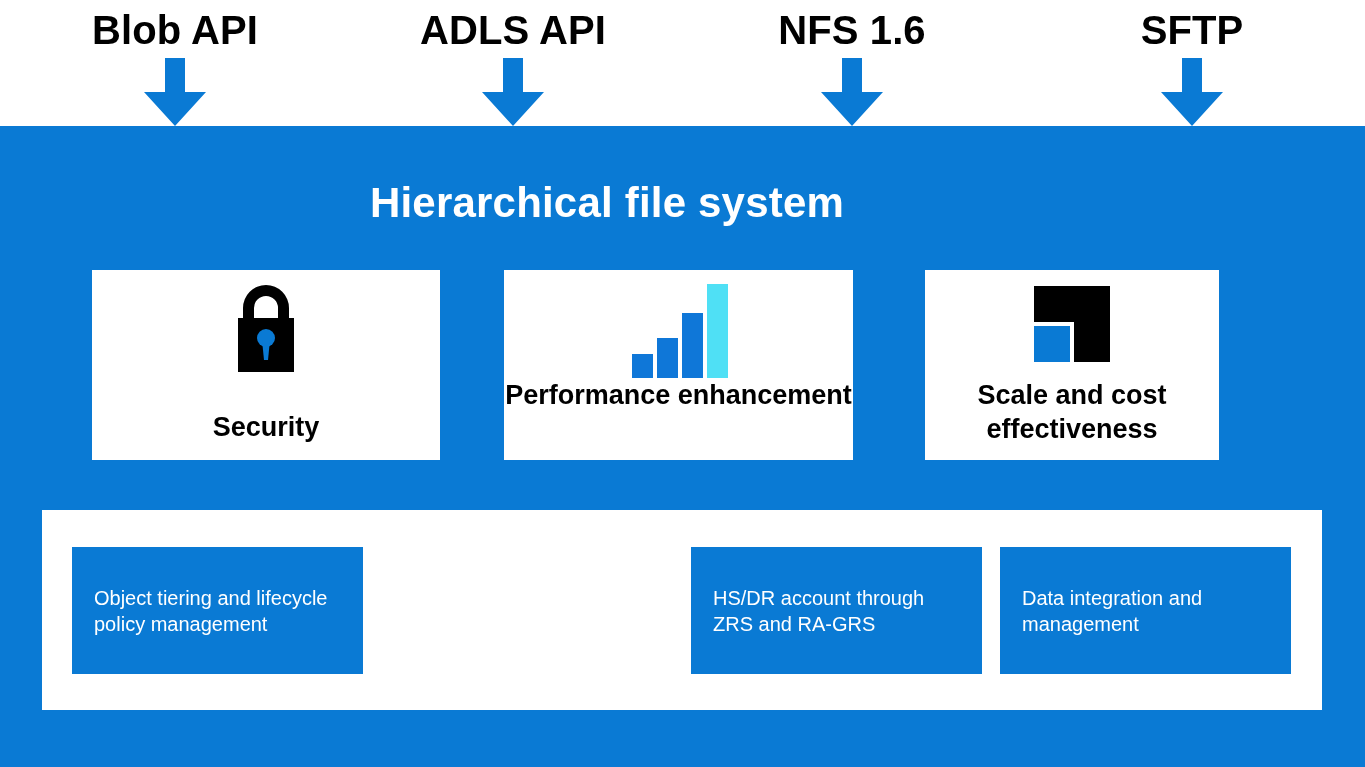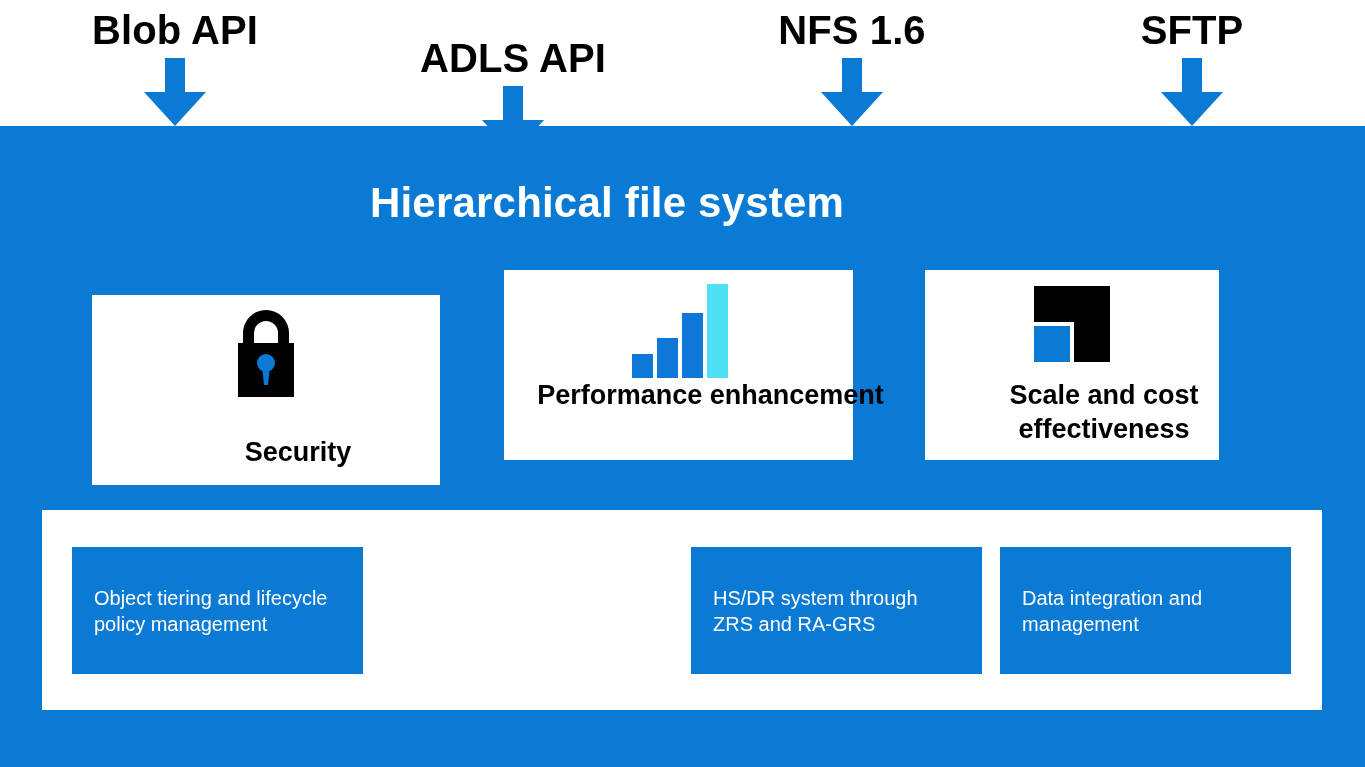--- a/index.html
+++ b/index.html
@@ -75,21 +75,21 @@
   }
 
   
   .feature-card {
     position: absolute;
     top: 144px;
     height: 190px;
     background: #ffffff;
     box-sizing: border-box;
   }
-  #card-security      { left: 92px;  width: 348px; margin-top: 25px; }
+  #card-security      { left: 92px;  width: 348px; }
   #card-performance   { left: 504px; width: 349px; }
   #card-scale         { left: 925px; width: 294px; }
 
   .card-icon-wrap {
     position: absolute;
     left: 0;
     top: 0;
     width: 100%;
     height: 118px;
     display: flex;
@@ -102,21 +102,20 @@
 
   .card-label {
     position: absolute;
     left: 0;
     width: 100%;
     text-align: center;
     font-size: 27px;
     font-weight: 700;
     color: #000000;
     line-height: 34px;
-    padding-left: 32px;
   }
   #card-security .card-label    { top: 140px; }
   #card-performance .card-label { top: 108px; }
   #card-scale .card-label       { top: 108px; }
 
   
   #benefits-panel {
     position: absolute;
     left: 42px;
     top: 384px;
@@ -154,21 +153,21 @@
 
   <div class="api-entry" style="left:55px;">
     <div class="api-label">Blob API</div>
     <div class="api-arrow">
       <svg viewBox="0 0 62 68" width="62" height="68" aria-hidden="true">
         <path d="M21 0 H41 V34 H62 L31 68 L0 34 H21 Z" fill="#0A7AD4"></path>
       </svg>
     </div>
   </div>
 
-  <div class="api-entry" style="left:393px;margin-top:28px;">
+  <div class="api-entry" style="left:393px;">
     <div class="api-label">ADLS API</div>
     <div class="api-arrow">
       <svg viewBox="0 0 62 68" width="62" height="68" aria-hidden="true">
         <path d="M21 0 H41 V34 H62 L31 68 L0 34 H21 Z" fill="#0A7AD4"></path>
       </svg>
     </div>
   </div>
 
   <div class="api-entry" style="left:732px;">
     <div class="api-label">NFS 1.6</div>
@@ -235,21 +234,21 @@
   </div>
 
   <div id="benefits-panel">
 
     <div class="benefit-box" id="benefit-0">
       <div class="benefit-text">Object tiering and lifecycle policy management</div>
     </div>
 
 
     <div class="benefit-box" id="benefit-2">
-      <div class="benefit-text">HS/DR system through ZRS and RA-GRS</div>
+      <div class="benefit-text">HS/DR account through ZRS and RA-GRS</div>
     </div>
 
     <div class="benefit-box" id="benefit-3">
       <div class="benefit-text">Data integration and management</div>
     </div>
 
   </div>
 
 </div>
 

